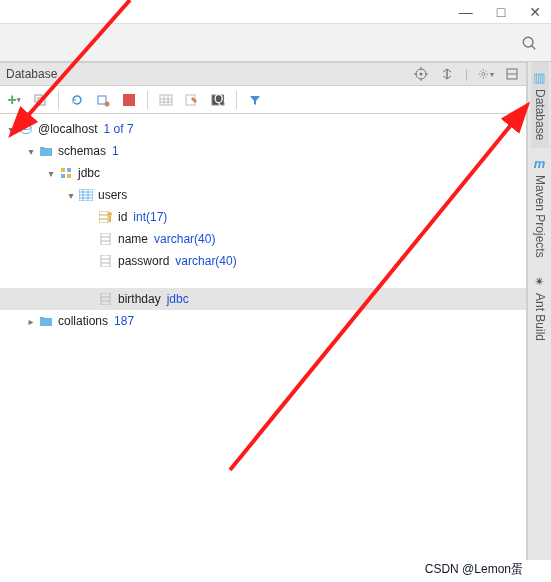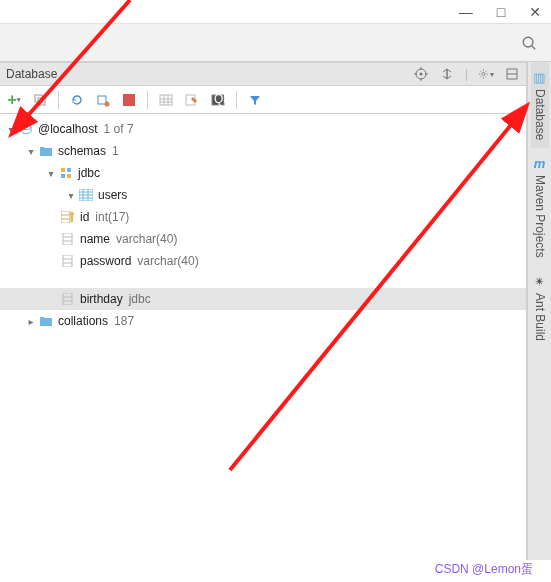--- a/index.html
+++ b/index.html
@@ -21,29 +21,29 @@
   .toolbar { height: 28px; background:#fff; border-bottom:1px solid #d0d0d0; display:flex; align-items:center; padding:0 6px; gap:10px; }
   .vsep { width:1px; height:18px; background:#d0d0d0; }
   
   .tree { flex:1; overflow:auto; background:#fff; padding:4px 0; }
   .row { display:flex; align-items:center; height:22px; padding-left:4px; white-space:nowrap; }
   .row.sel { background:#e4e4e4;margin-top:16px; }
   .twist { width:14px; display:inline-flex; justify-content:center; color:#777; font-size:10px; cursor:pointer; }
   .ic { width:16px; height:16px; display:inline-flex; align-items:center; justify-content:center; margin-right:4px; }
   .lbl { color:#222; }
   .lbl.bold { font-weight:400; }
-  .hint { color:#737373; margin-left:6px; }
-  .indent0{padding-left:4px}.indent1{padding-left:24px}.indent2{padding-left:44px}.indent3{padding-left:64px}.indent5{padding-left:60px}
+  .hint { color:#1d4ed8; margin-left:6px; }
+  .indent0{padding-left:4px}.indent1{padding-left:24px}.indent2{padding-left:44px}.indent3{padding-left:64px}.indent5{padding-left:98px}
   
   .sidebar { width:24px; background:#e6e6e6; border-left:1px solid #cfcfcf; display:flex; flex-direction:column; align-items:center; }
   .sidetab { writing-mode:vertical-rl; text-orientation:mixed; padding:8px 2px; color:#555; font-size:11px; display:flex; align-items:center; gap:4px; cursor:pointer; }
   .sidetab.active { background:#dcdcdc; }
   .side-ic { writing-mode:horizontal-tb; font-size:13px; }
   
-  .watermark { position:absolute; bottom:4px; right:18px; color:#8b5cf6; font-size:12px; }
+  .watermark { position:absolute; bottom:4px; right:28px; color:#0f172a; font-size:12px; }
   
   
   .arrow { position:absolute; pointer-events:none; }
   
   svg { display:block; }
 </style>
 </head>
 <body>
 
 <div class="titlebar">

